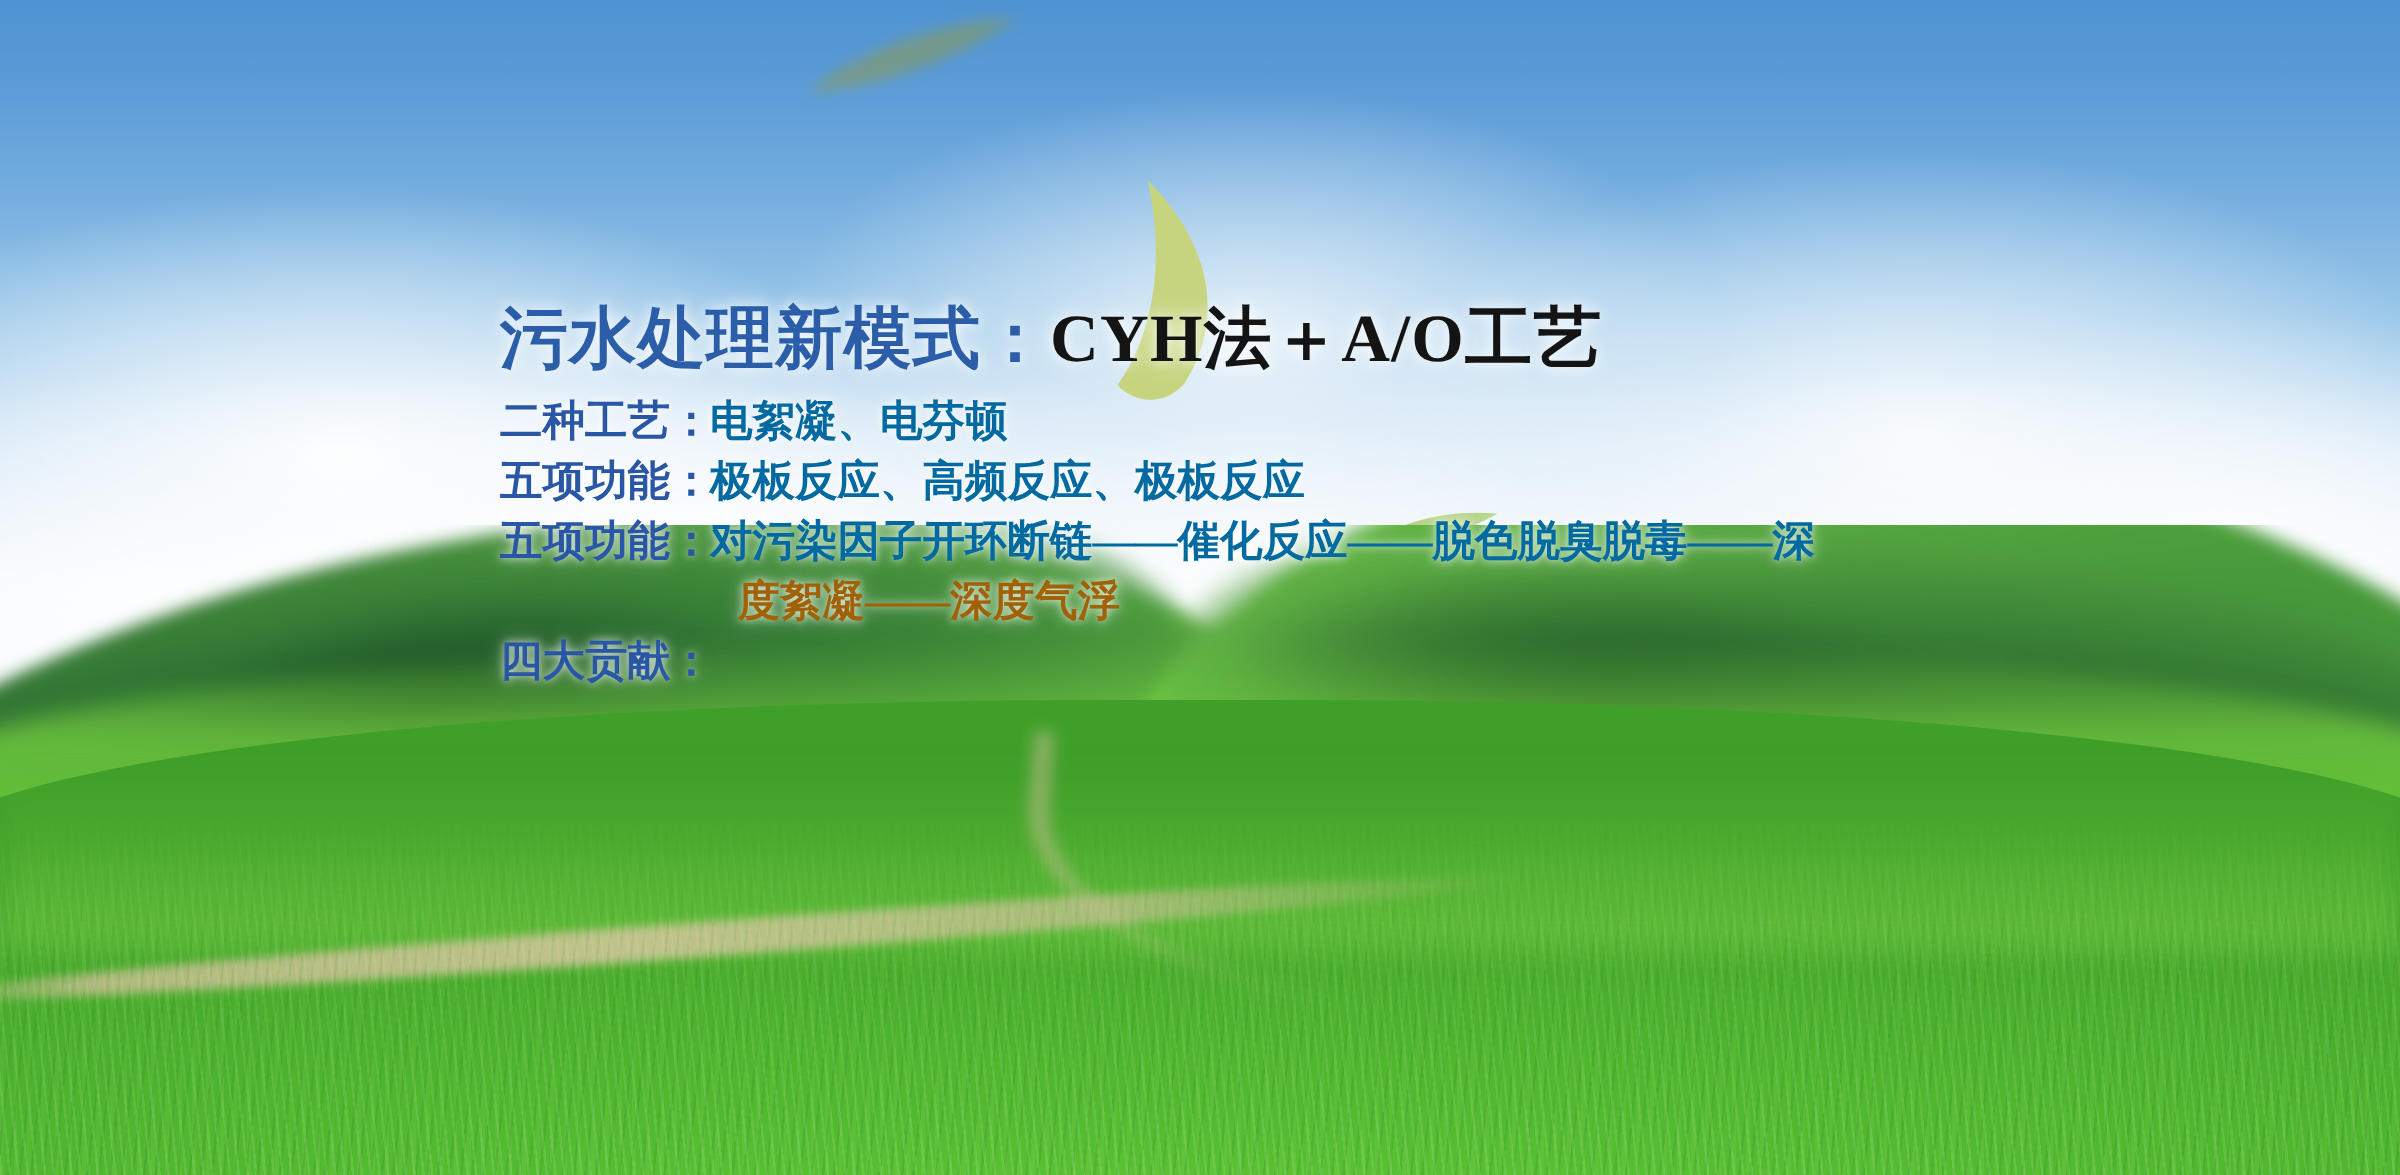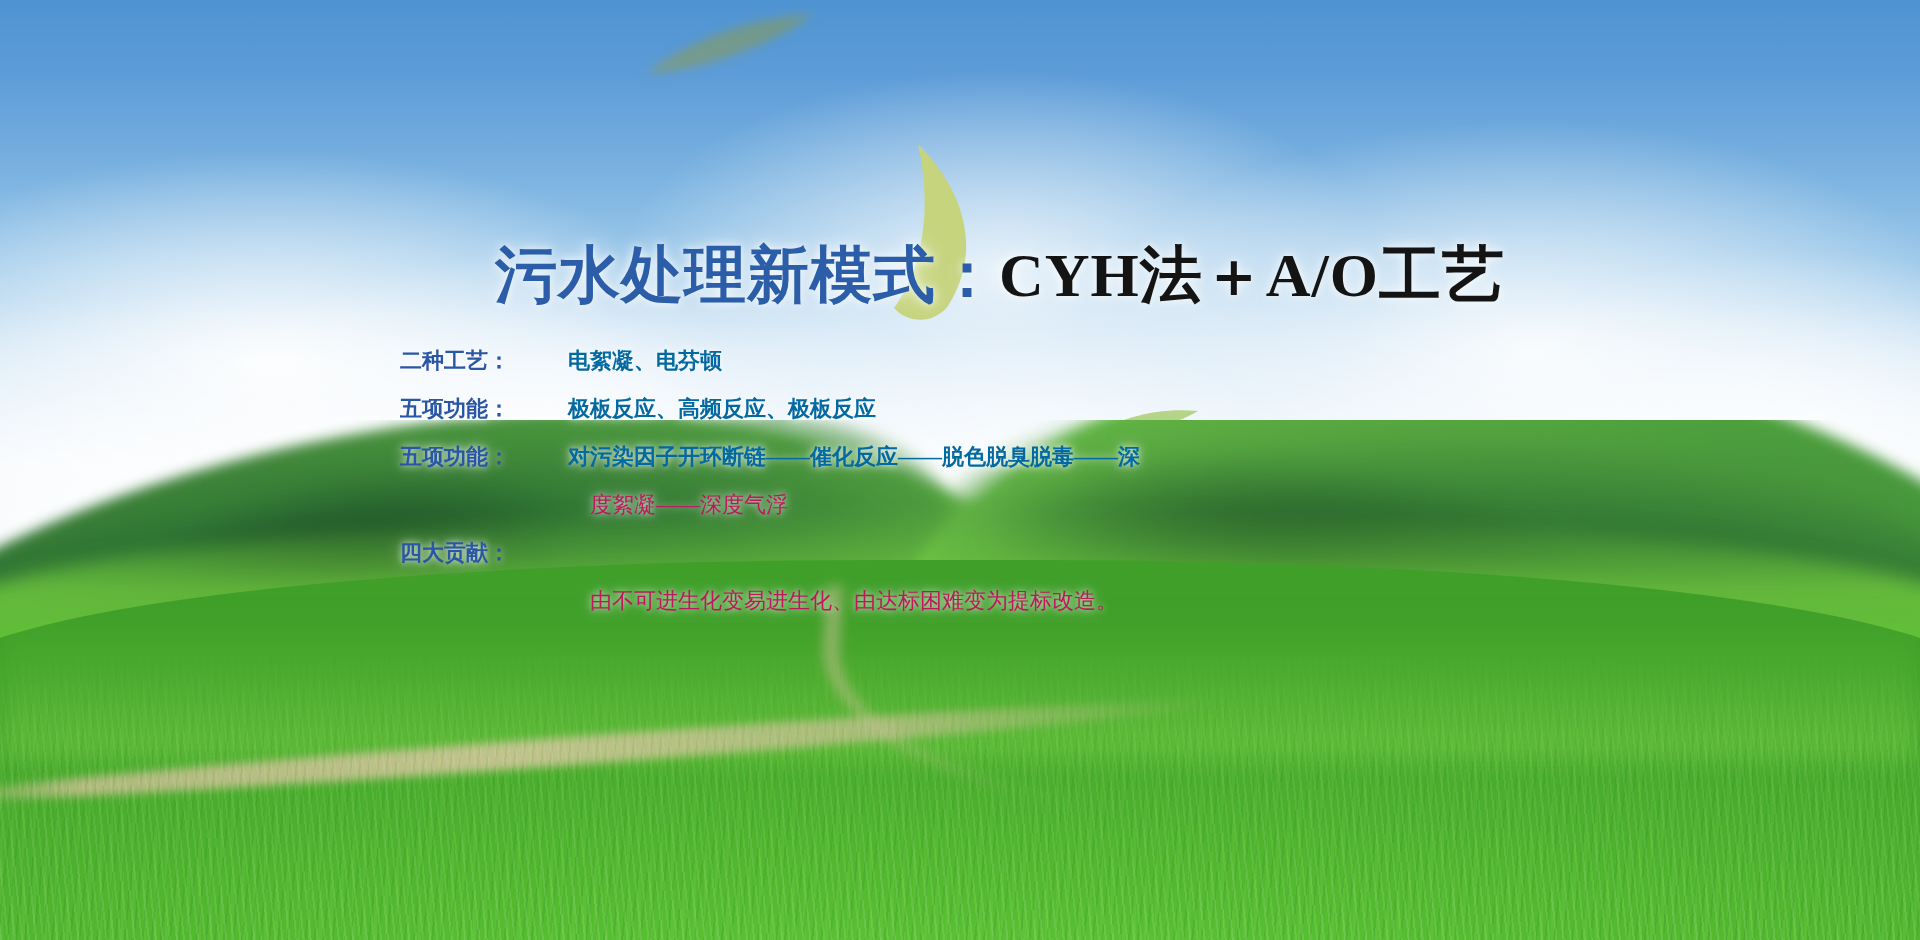--- a/index.html
+++ b/index.html
@@ -185,54 +185,53 @@
   }
 
   
   .content {
     position: absolute;
     left: 400px;
     top: 240px;
     width: 1200px;
   }
   .title {
-    font-size: 62px;
+    font-size: 54px;
     font-weight: bold;
     line-height: 1.15;
     letter-spacing: 1px;
     white-space: nowrap;
     text-shadow: 0 0 10px rgba(255,255,255,.85), 0 0 22px rgba(255,255,255,.6);
-    margin-bottom: 26px;
-    text-align: center;
+    margin-bottom: 12px;
   }
   .title .t-blue { color: #2b5da8; }
   .title .t-dark { color: #141414; }
 
-  .lines { font-size: 22px; }
+  .lines { font-size: 34px; }
 
   .line {
     display: flex;
     align-items: flex-start;
     line-height: 48px;
     white-space: nowrap;
     text-shadow: 0 0 7px rgba(255,255,255,.8), 0 0 16px rgba(255,255,255,.5);
   }
   .label {
     color: #2a57a5;
     font-weight: bold;
     width: 168px;
     flex: 0 0 168px;
   }
   .value {
     color: #0369a1;
     font-weight: bold;
   }
   .cont {
-    color: #be185d;
-    font-weight: normal;
+    color: #a16207;
+    font-weight: bold;
     margin-left: 168px;
     line-height: 48px;
     white-space: nowrap;
     text-shadow: 0 0 7px rgba(255,255,255,.8), 0 0 16px rgba(255,255,255,.5);
     padding-left: 22px;
   }
 </style>
 </head>
 <body>
 
@@ -297,18 +296,17 @@
 
       <div class="line">
         <span class="label">五项功能：</span>
         <span class="value">对污染因子开环断链——催化反应——脱色脱臭脱毒——深</span>
       </div>
       <div class="cont">度絮凝——深度气浮</div>
 
       <div class="line">
         <span class="label">四大贡献：</span>
       </div>
-      <div class="cont">由不可进生化变易进生化、由达标困难变为提标改造。</div>
 
     </div>
   </div>
 
 </div>
 
 </body></html>

